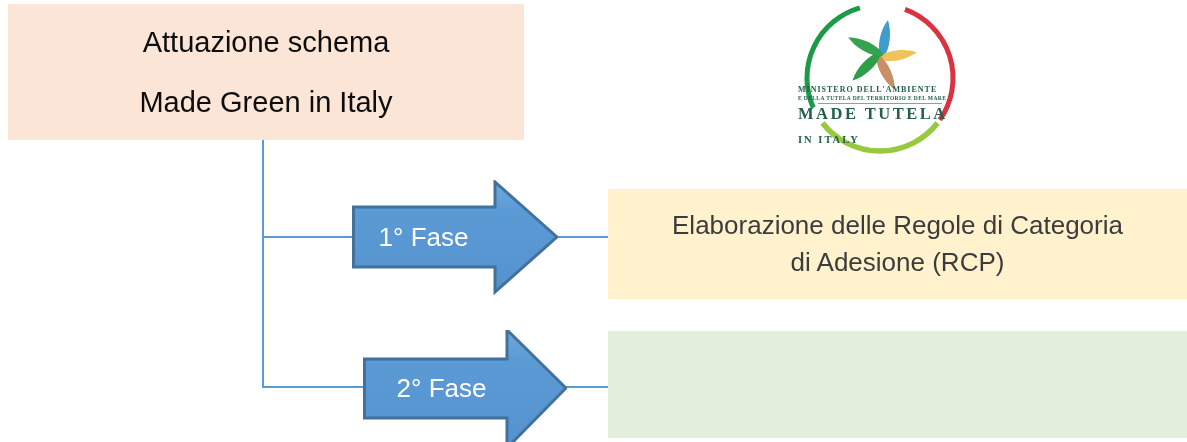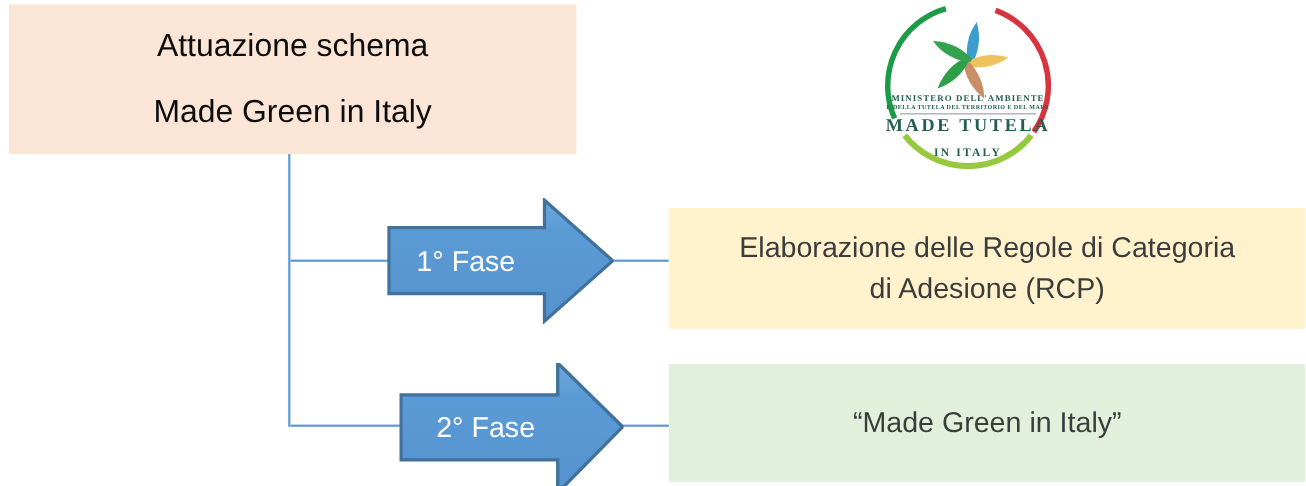--- a/index.html
+++ b/index.html
@@ -41,21 +41,21 @@
     position:absolute;left:608px;width:579px;
     display:flex;flex-direction:column;justify-content:center;align-items:center;
     color:#3C3C3C;font-size:26px;line-height:37px;text-align:center;
   }
   .phase-box.b1{top:189px;height:110px;background:#FFF2CC;}
   .phase-box.b2{top:331px;height:107px;background:#E2EFDA;}
   
   .logo{position:absolute;left:798px;top:2px;width:164px;height:152px;}
   .logo svg{position:absolute;left:0;top:0;}
   .logo-text{
-    position:absolute;left:0;width:164px;text-align:center;
+    position:absolute;left:0;width:164px;text-align:left;
     font-family:"Liberation Serif", serif;color:#235F4E;
   }
   .logo-min1{top:83px;font-size:8px;letter-spacing:1px;font-weight:bold;white-space:nowrap;}
   .logo-min2{top:93px;font-size:5.5px;letter-spacing:0.4px;font-weight:bold;white-space:nowrap;}
   .logo-rule{position:absolute;left:20px;top:101px;width:124px;height:1px;background:#9a9a9a;}
   .logo-brand{top:102px;font-size:16.5px;letter-spacing:2.5px;font-weight:bold;white-space:nowrap;}
   .logo-sub{top:132px;font-size:10.5px;letter-spacing:2px;font-weight:bold;white-space:nowrap;}
 </style>
 </head>
 <body>
@@ -98,21 +98,20 @@
     </svg>
     <div class="arrow-label">2° Fase</div>
   </div>
 
   <div class="phase-box b1">
     <span>Elaborazione delle Regole di Categoria</span>
     <span>di Adesione (RCP)</span>
   </div>
 
   <div class="phase-box b2">
-    <span>“Made Green in Italy”</span>
   </div>
 
   <div class="logo">
     <svg width="164" height="152" viewBox="0 0 164 152">
 
       <path d="M61.9 5.8 A73 73 0 0 0 15.3 105.7" fill="none" stroke="#1B9A48" stroke-width="5"></path>
       <path d="M107.0 7.4 A73 73 0 0 1 141.8 117.9" fill="none" stroke="#D8333F" stroke-width="5"></path>
       <path d="M24.5 121.0 A73 73 0 0 0 139.5 121.0" fill="none" stroke="#96C93D" stroke-width="5.5"></path>
 
       <g transform="translate(82,54)">

